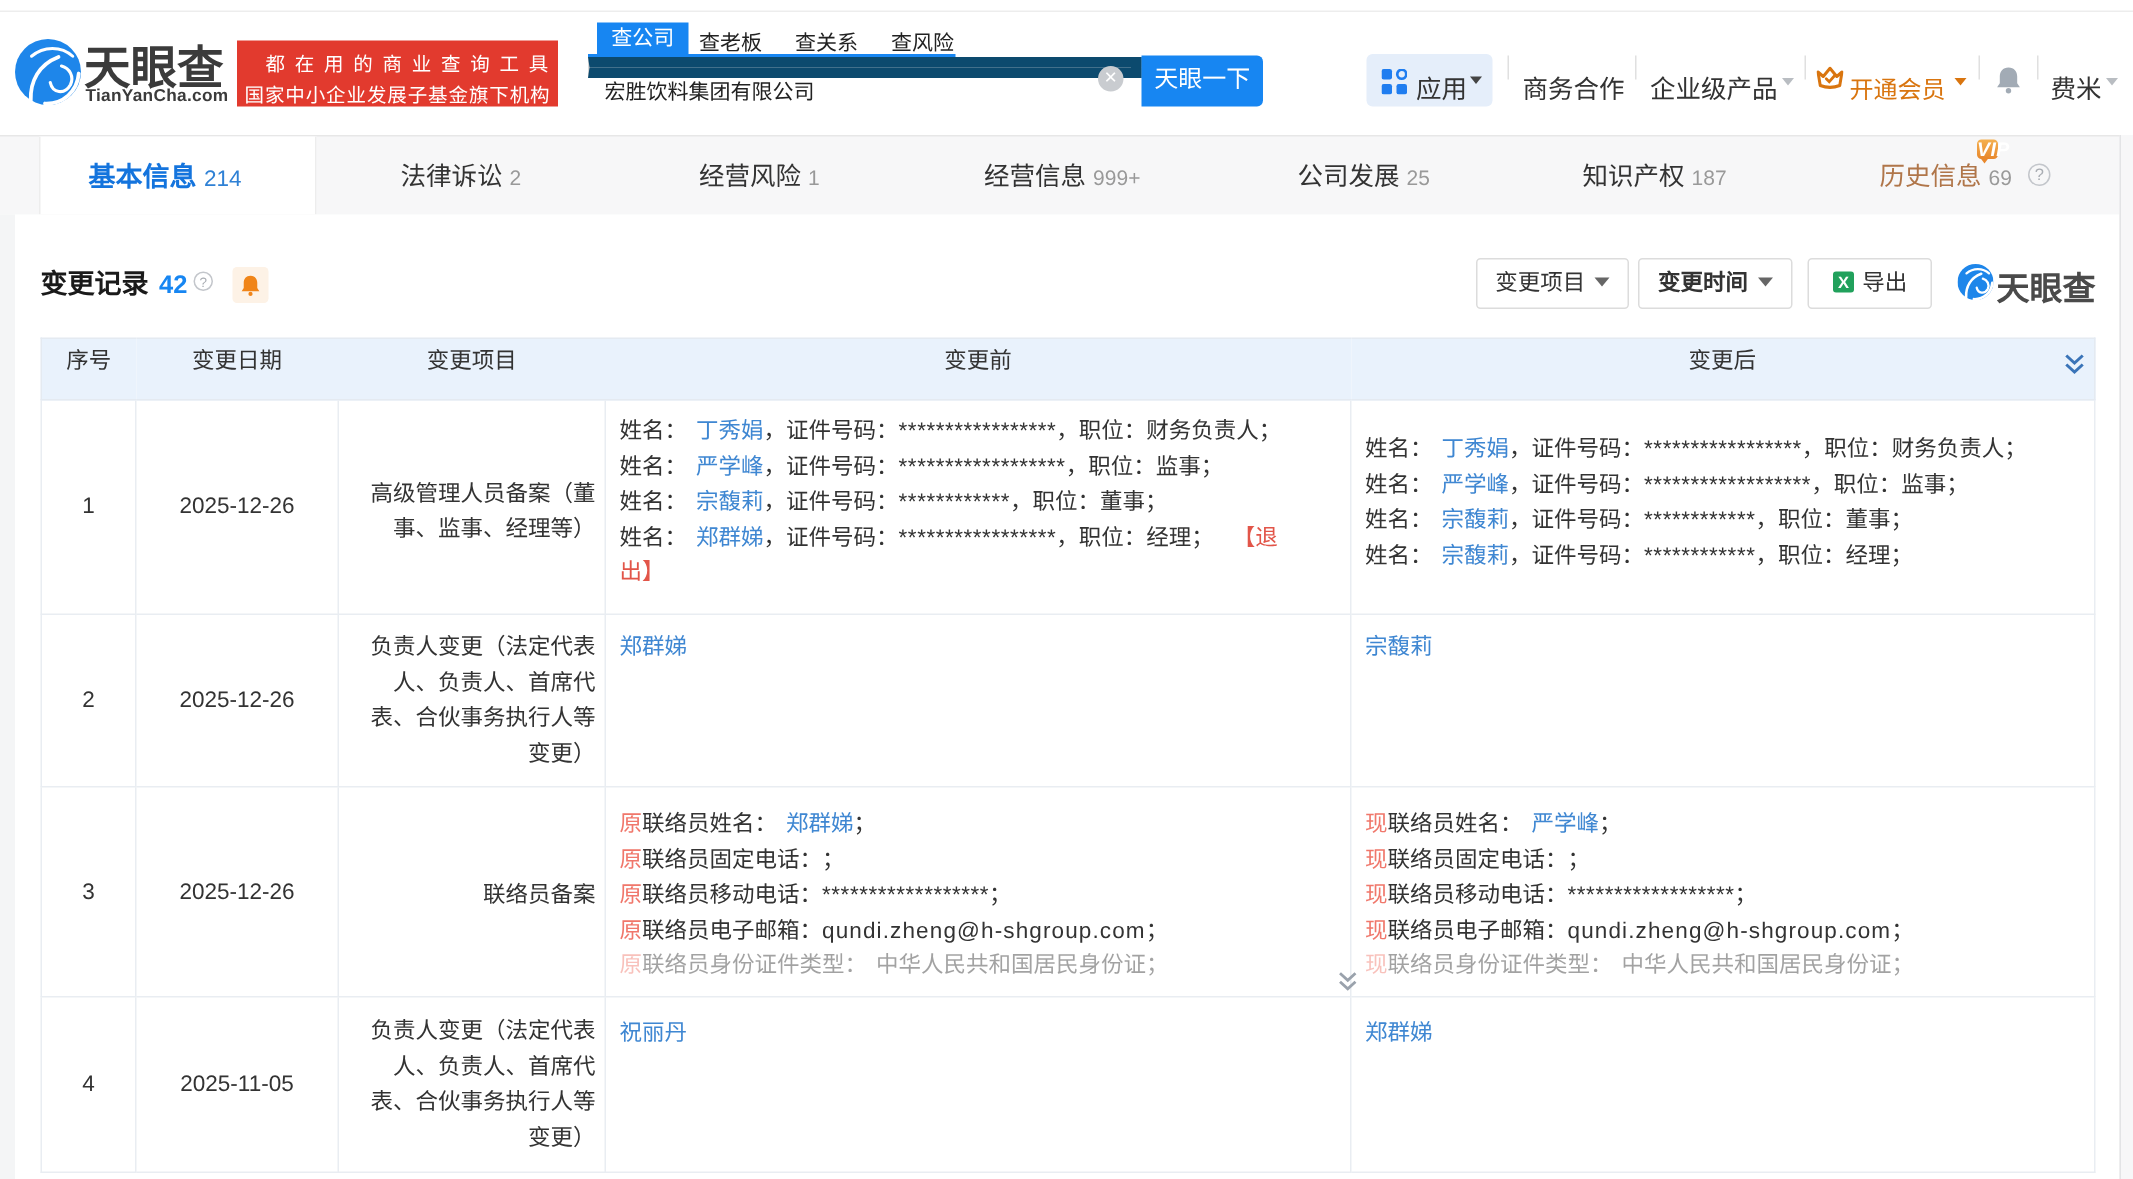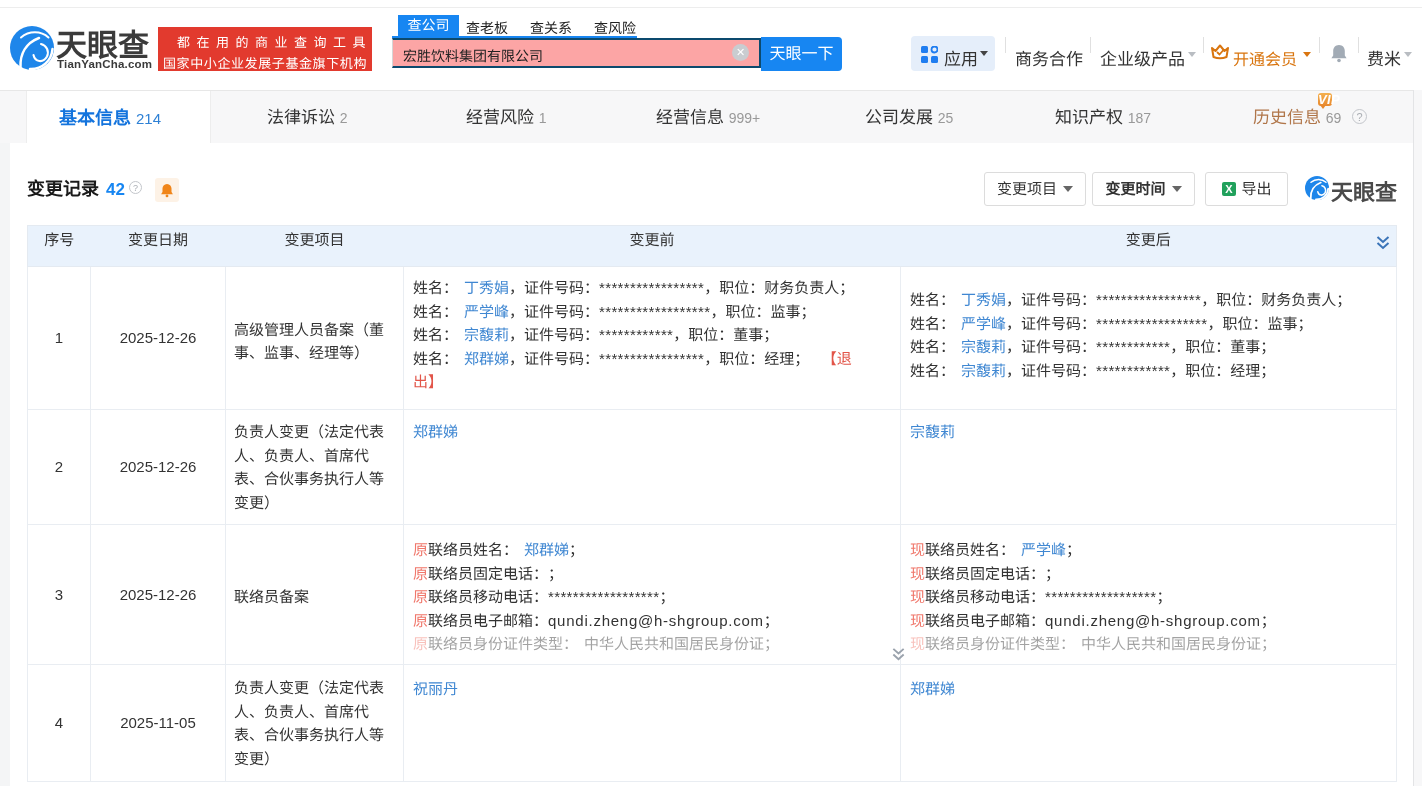--- a/index.html
+++ b/index.html
@@ -13,21 +13,21 @@
   #header { left:0; top:9px; width:1422px; height:81px; background:#fff; }
 
   .logo-cn { left:56px; top:20px; font-size:31px; font-weight:bold; color:#3b3b3b; }
   .logo-en { left:57px; top:58px; font-size:11.5px; font-weight:bold; color:#3b3b3b; letter-spacing:0.2px; }
   #redbadge { left:158px; top:27px; width:214px; height:44px; background:#e23a2e; color:#fff; text-align:center; }
   #redbadge .l1 { margin-top:5px; font-size:13px; letter-spacing:6.5px; padding-left:9px; text-align:right; white-space:nowrap; }
   #redbadge .l2 { margin-top:2px; font-size:13px; letter-spacing:0.6px; white-space:nowrap; }
   .stab-active { left:398px; top:15px; width:61px; height:21px; background:#1786f2; color:#fff; font-size:14px; text-align:center; line-height:21px; }
   .stab { top:17px; font-size:14px; color:#222; }
   #sunderline { left:392px; top:36px; width:245px; height:2px; background:#1786f2; }
-  #sinput { left:392px; top:38px; width:369px; height:30px; border:2px solid #0c4a6e; border-left:1px solid #d6d6d6; background:#fca5a5; }
+  #sinput { left:392px; top:38px; width:369px; height:14px; border:7px solid #0c4a6e; border-left:1px solid #d6d6d6; background:#e5e5e5; }
   #sinput .txt { position:absolute; left:10px; top:5px; font-size:14px; color:#222; }
   #sclear { left:732px; top:44px; width:17px; height:17px; border-radius:50%; background:#c9ccd0; color:#fff; font-size:11px; text-align:center; line-height:17px; }
   #sbtn { left:761px; top:37px; width:81px; height:34px; background:#1786f2; border-radius:0 4px 4px 0; color:#fff; font-size:16px; text-align:center; line-height:34px; }
 
   
   .hmenu { font-size:17px; color:#333; }
   #appchip { left:911px; top:36px; width:84px; height:35px; background:#e5eefa; border-radius:4px; }
   .sep { width:1px; height:16px; background:#e0e0e0; top:37px; }
   .caret { width:0; height:0; border-left:4.5px solid transparent; border-right:4.5px solid transparent; border-top:5.5px solid #444; }
   .caret.gray { border-top-color:#b9bdc2; }
@@ -58,21 +58,21 @@
   .tbtn { top:172px; height:34px; border:1px solid #dcdcdc; border-radius:3px; background:#fff; font-size:15px; color:#333; text-align:center; line-height:32px; }
 
   
   #tbl { position:absolute; left:27px; top:225px; width:1369px; border-collapse:collapse; table-layout:fixed; font-size:15px; }
   #tbl col.c1 { width:63px; } #tbl col.c2 { width:135px; } #tbl col.c3 { width:178px; } #tbl col.c4 { width:497px; } #tbl col.c5 { width:496px; }
   #tbl th { background:#e9f2fc; height:41px; font-weight:normal; font-size:15px; color:#333; border:1px solid #e4eaf1; border-left:none; border-right:none; padding-bottom:16px; }
   #tbl th:first-child { border-left:1px solid #e4eaf1; }
   #tbl th:last-child { border-right:1px solid #e4eaf1; }
   #tbl td { border:1px solid #e9edf2; vertical-align:middle; line-height:23.5px; color:#333; padding:10px 0; }
   #tbl td.c { text-align:center; }
-  #tbl td.p { text-align:left; padding-left:8px; padding-right:6px; }
+  #tbl td.p { text-align:right; padding-left:8px; padding-right:6px; }
   #tbl td.d { text-align:left; padding-left:9px; padding-right:10px; vertical-align:top; }
   td.pt9 { padding-top:9px !important; }
   td.pt10 { padding-top:10px !important; }
   td.pt13 { padding-top:13px !important; padding-bottom:5px !important; }
   td.pt16 { padding-top:12px !important; }
   td.pt21 { padding-top:21px !important; }
   a.lnk { color:#3f87d2; text-decoration:none; }
   .g { display:inline-block; width:6px; }
   .st { letter-spacing:0.35px; }
   .em { letter-spacing:0.75px; }

